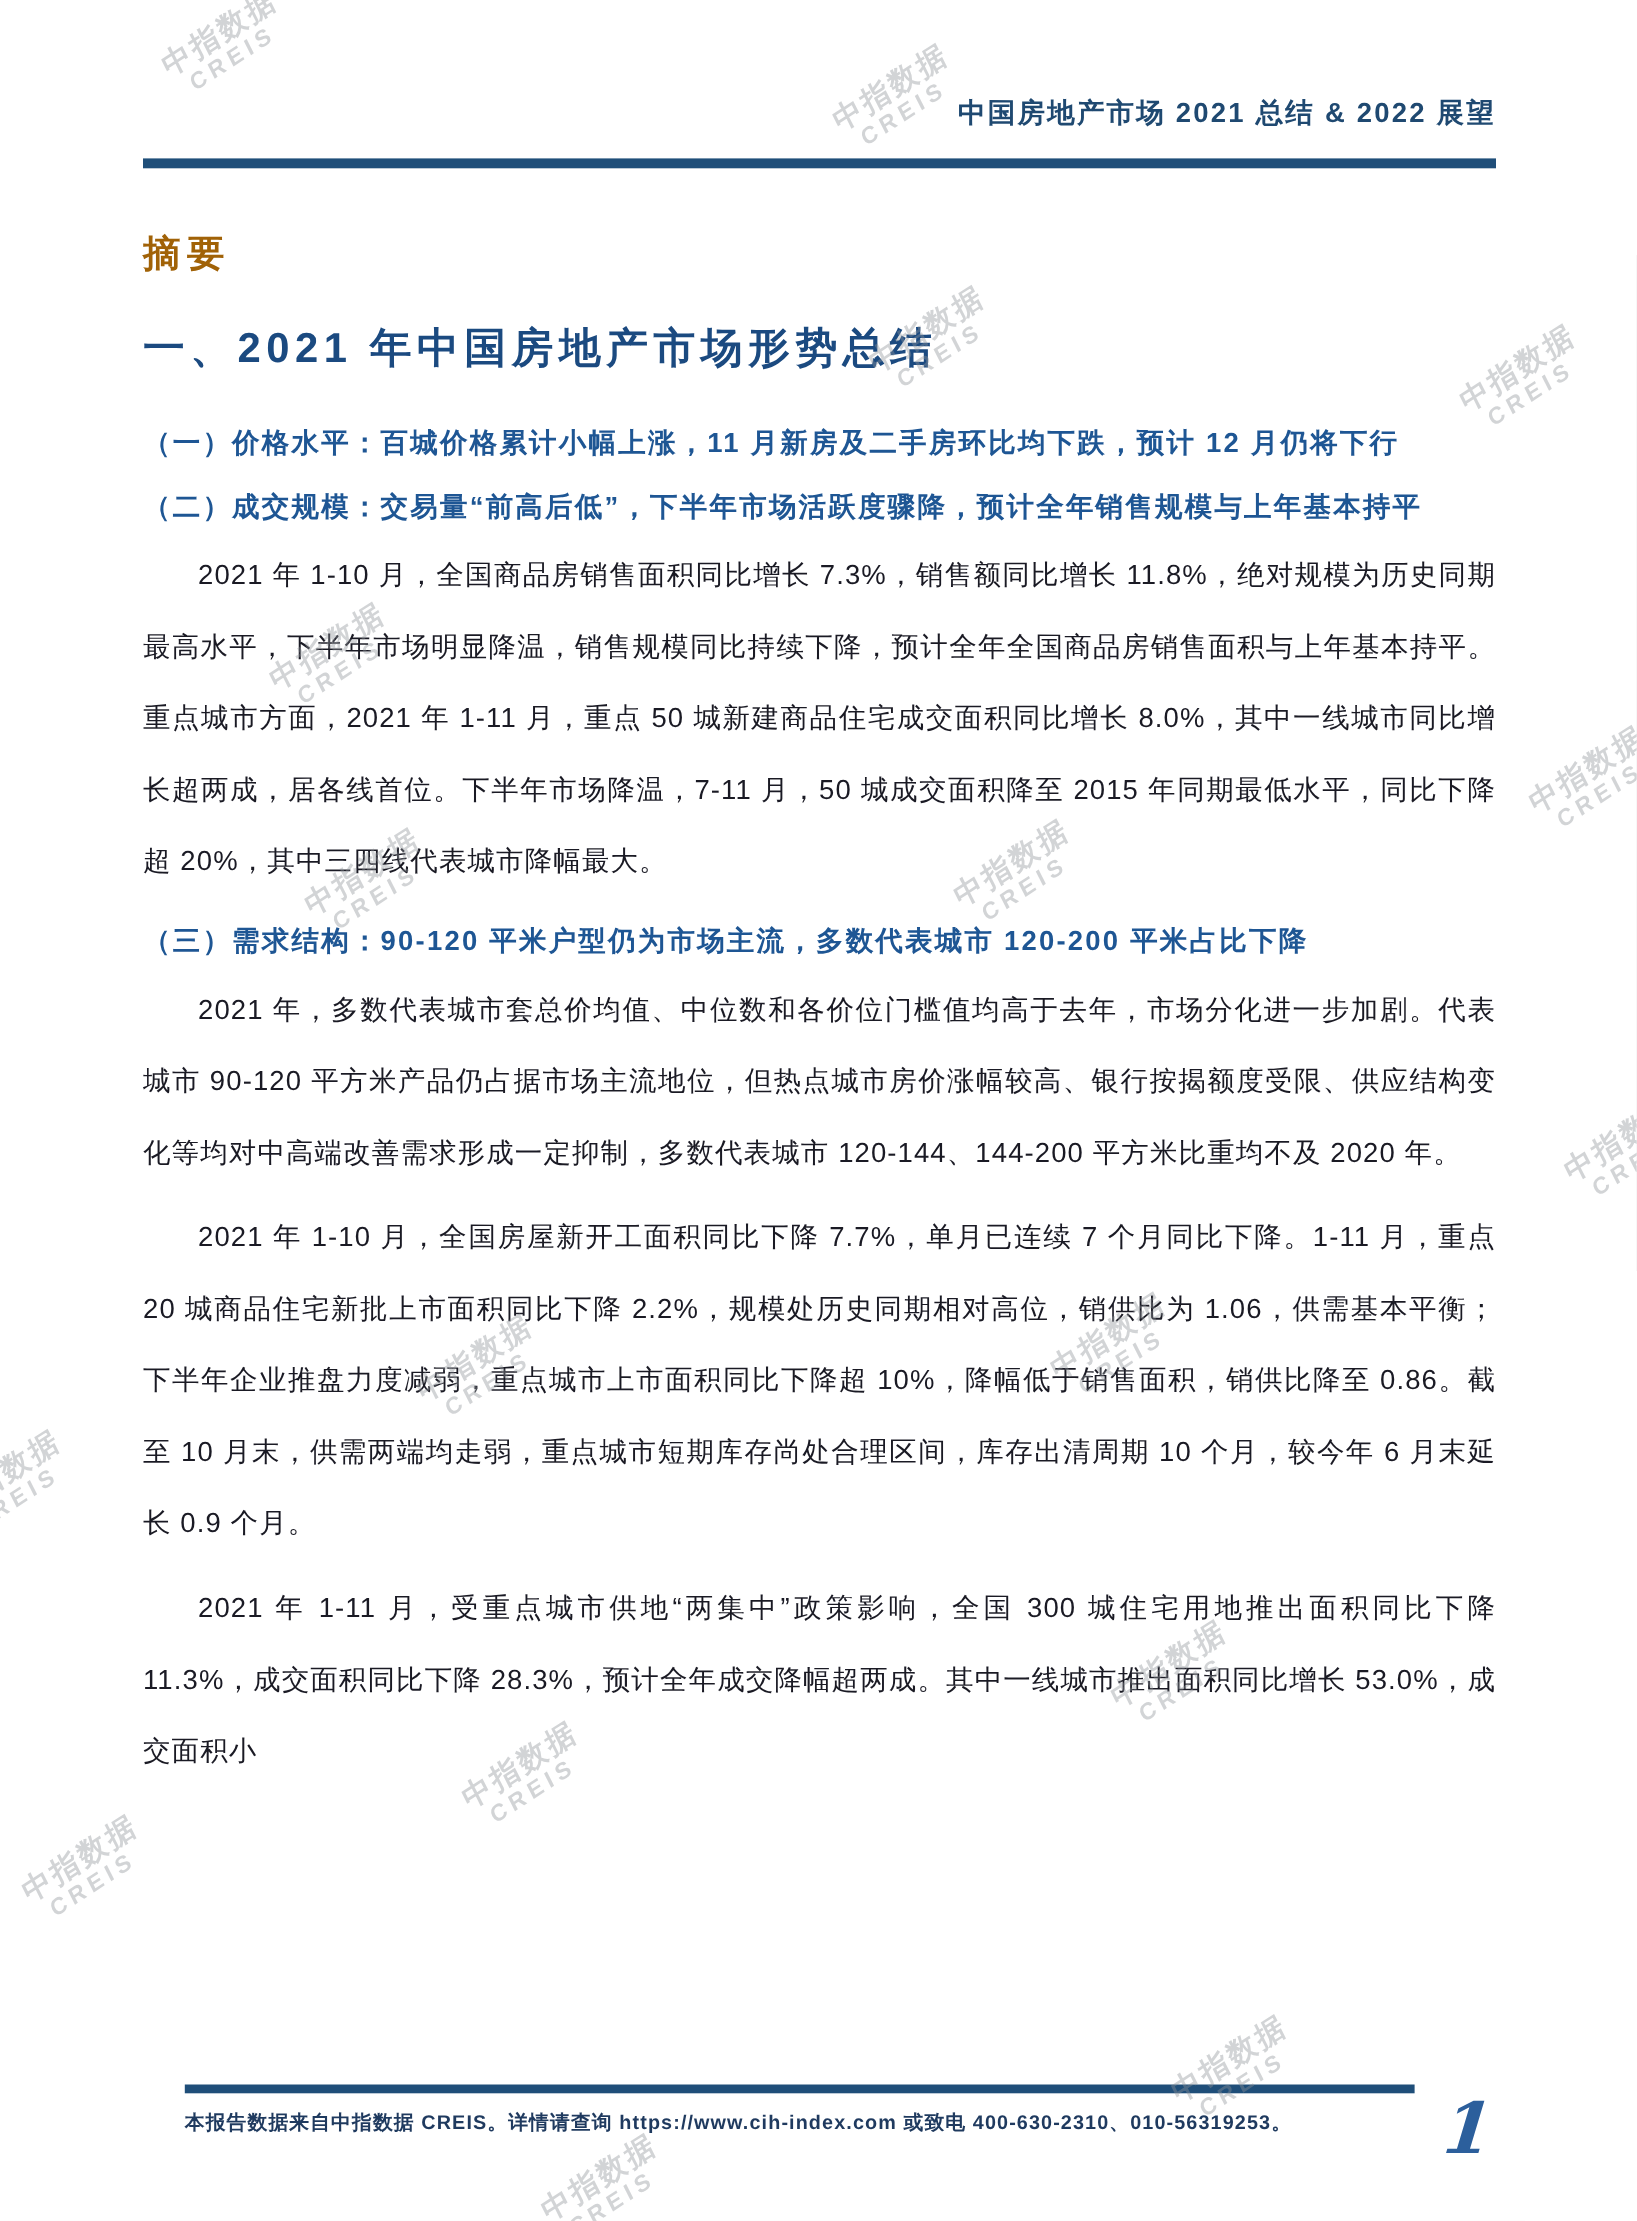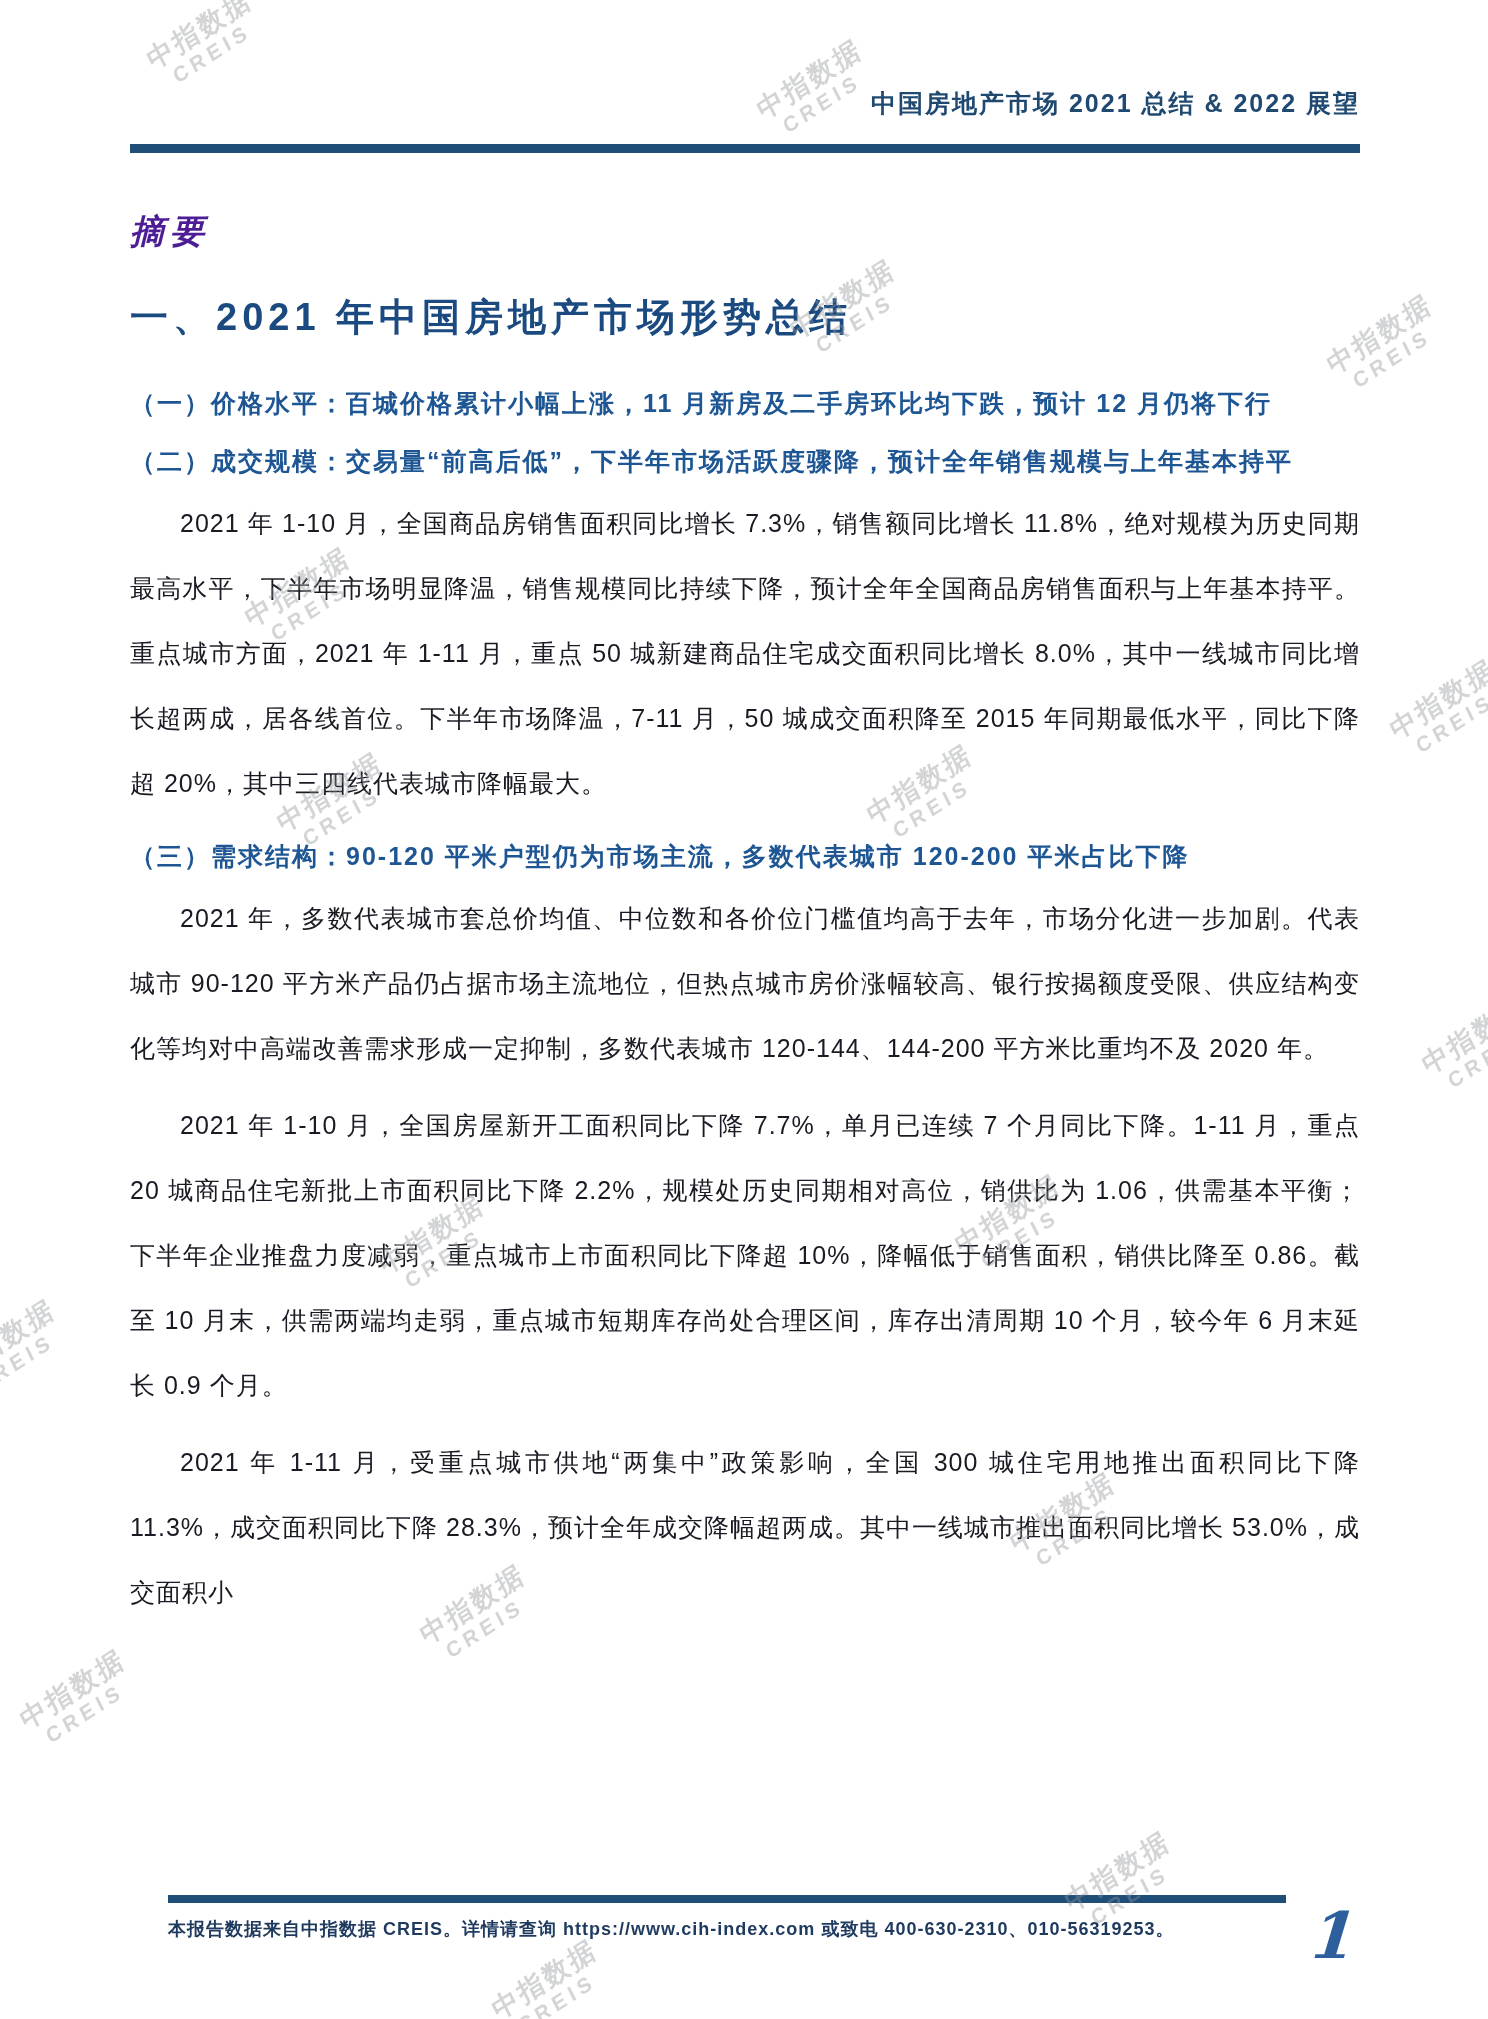--- a/index.html
+++ b/index.html
@@ -26,24 +26,23 @@
   }
   .header-rule{
     margin-top:24px;
     height:9px;
     background:#1F4E79;
   }
   .summary-title{
     margin-top:56px;
     font-size:34px;
     font-weight:bold;
-    color:#4c1d95;
+    color:#a16207;
     letter-spacing:6px;
     line-height:44px;
-    font-style:italic;
   }
   .section-title{
     margin-top:44px;
     font-size:38px;
     font-weight:bold;
     color:#1B4A80;
     letter-spacing:5px;
     line-height:40px;
   }
   .sub-heading{

